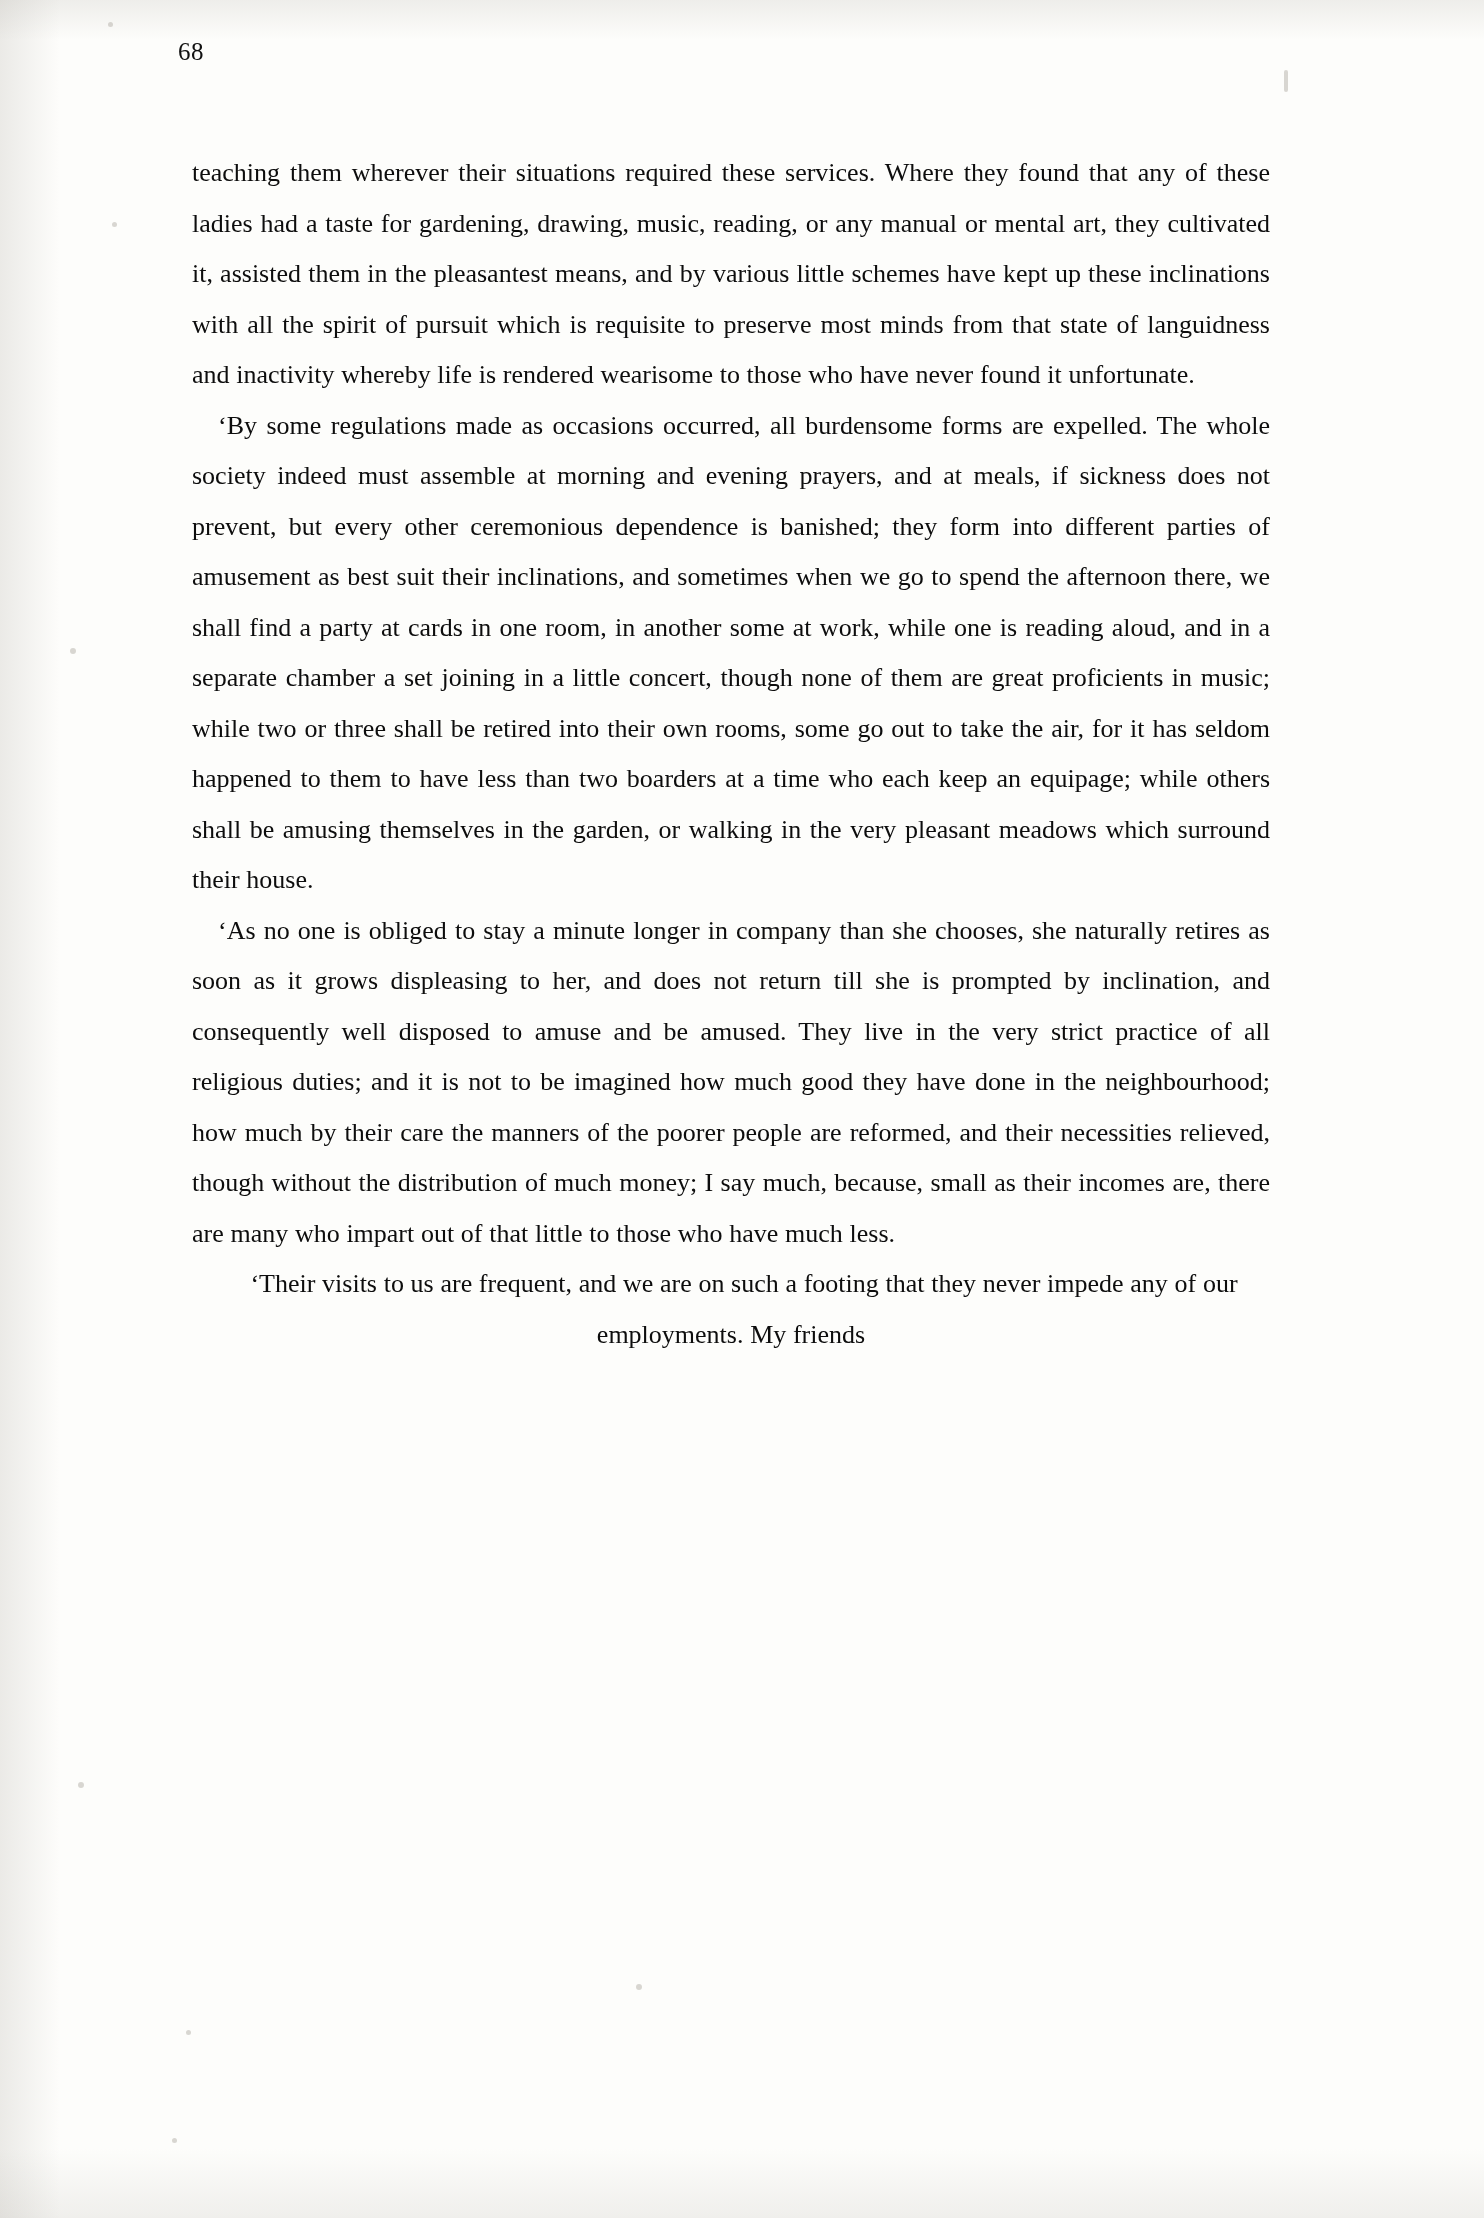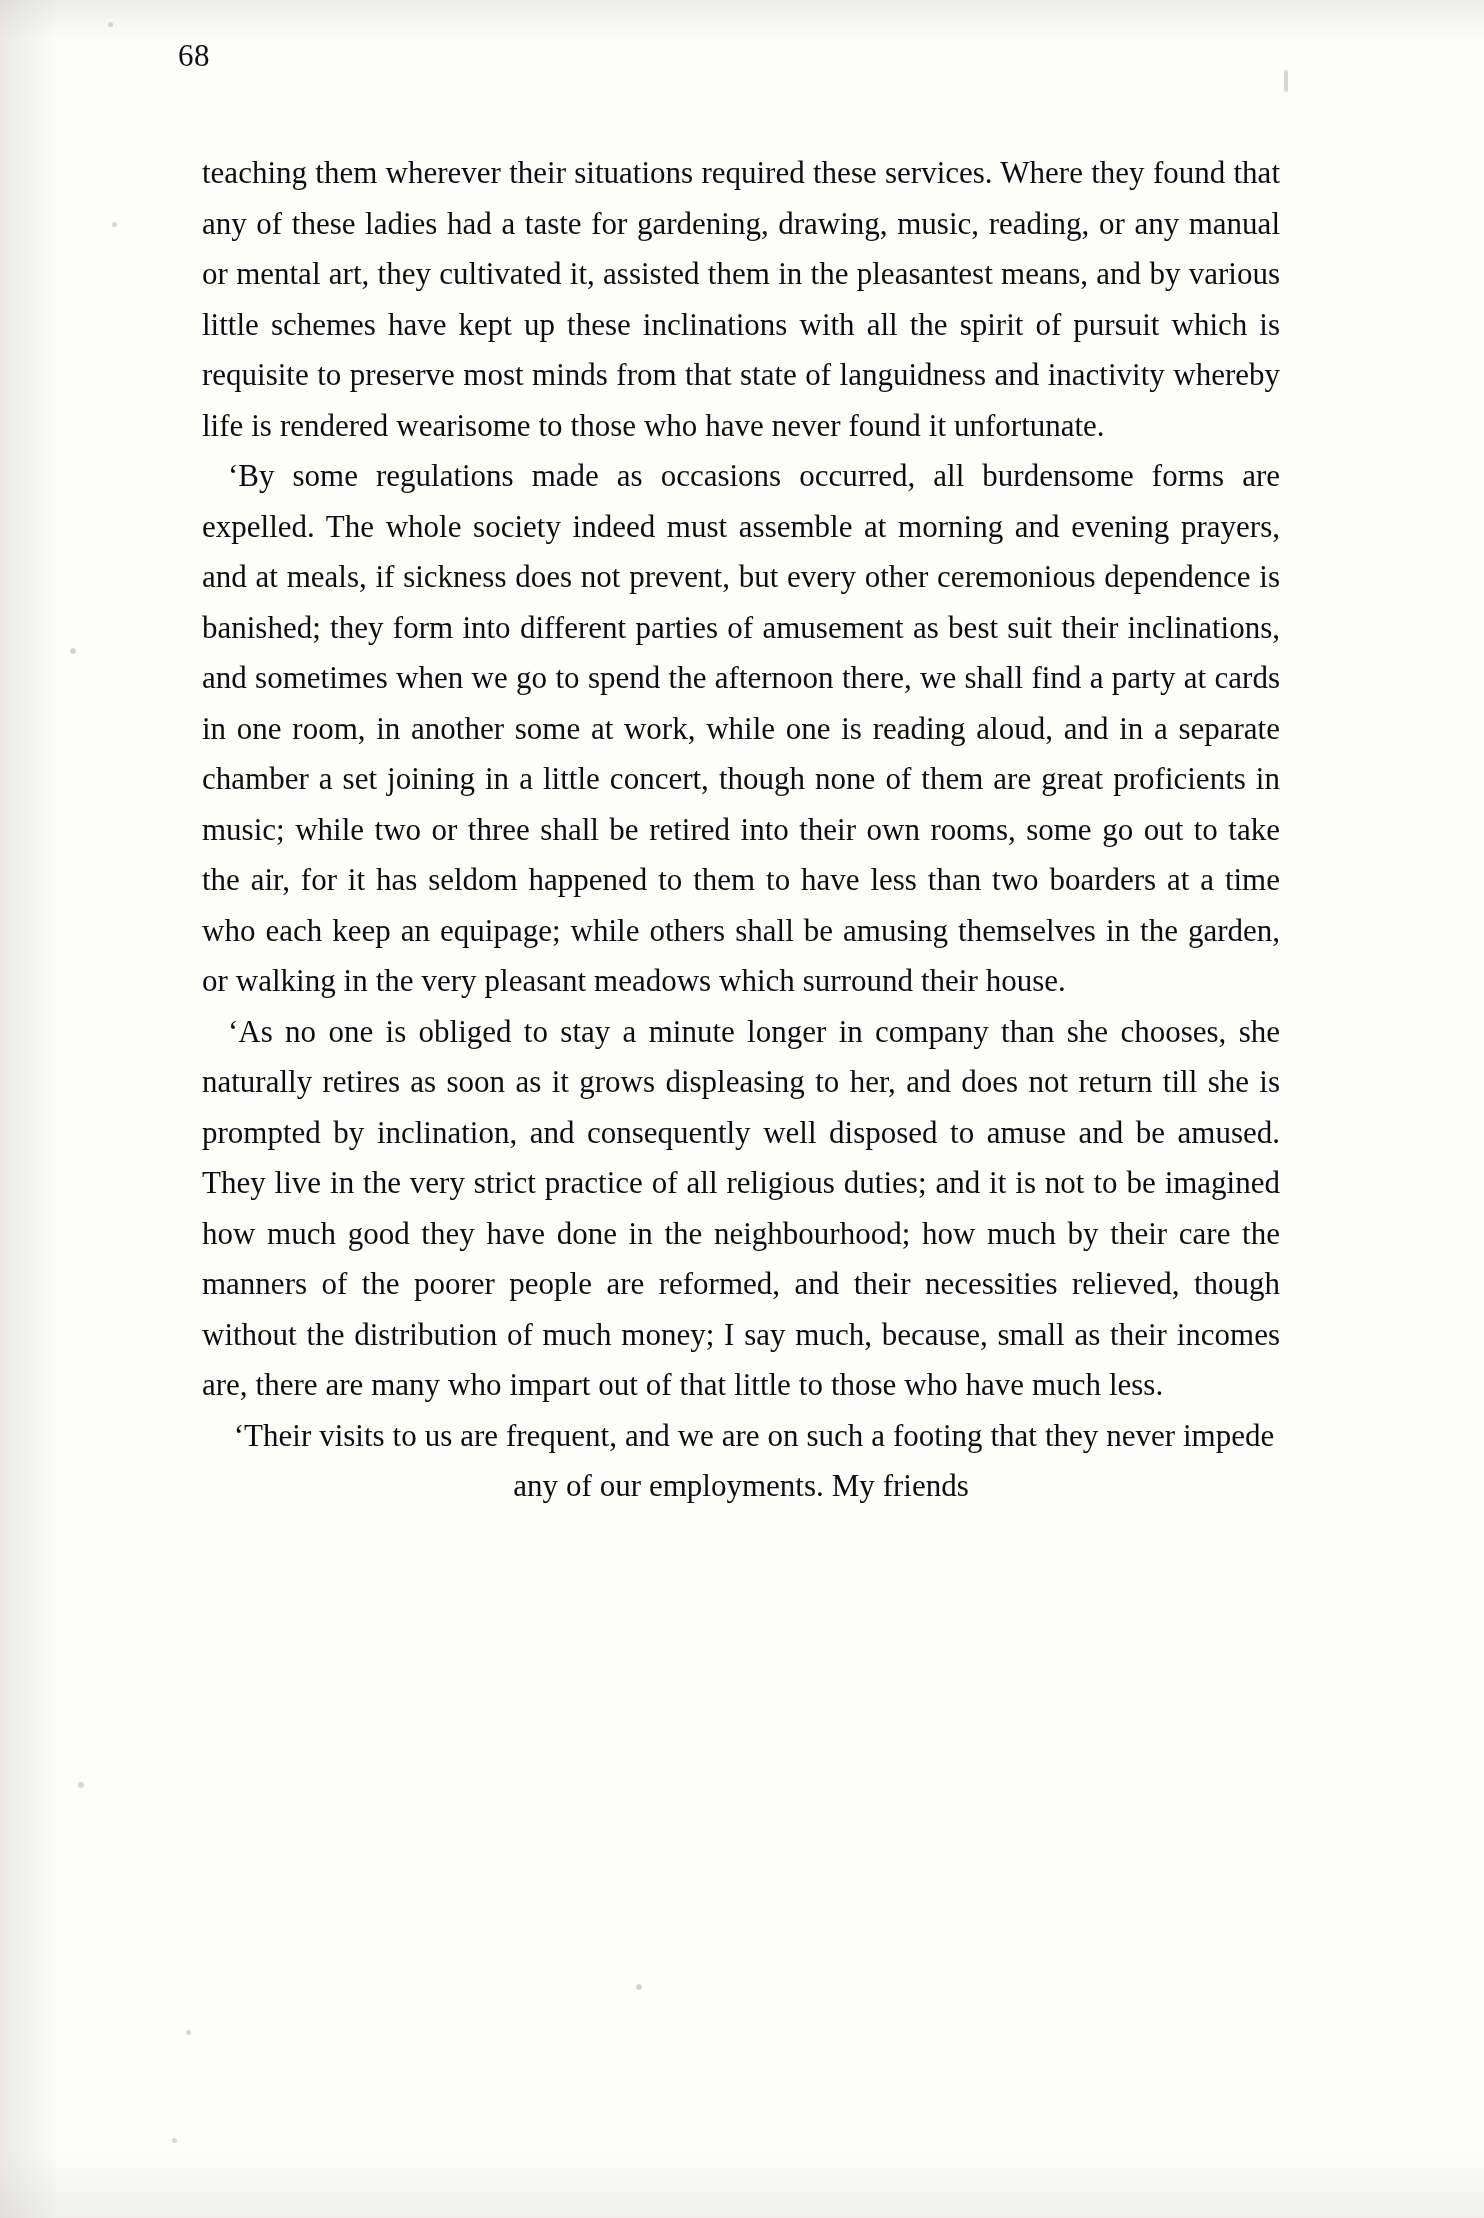--- a/index.html
+++ b/index.html
@@ -27,31 +27,31 @@
   .speck {
     position: absolute;
     background: #b9b6ae;
     border-radius: 50%;
     opacity: .55;
   }
   .page-number {
     position: absolute;
     left: 178px;
     top: 38px;
-    font-size: 31px;
+    font-size: 25px;
     letter-spacing: .5px;
     color: #111;
     font-family: "Liberation Serif", serif;
   }
   .text-block {
     position: absolute;
-    left: 202px;
+    left: 192px;
     top: 148px;
     width: 1078px;
-    font-size: 31px;
+    font-size: 26px;
     line-height: 50.5px;
     text-align: justify;
     color: #0d0d0d;
     font-family: "Liberation Serif", serif;
   }
   .text-block p {
     margin: 0;
     text-align: justify;
     text-justify: inter-word;
     word-spacing: 0.2px;

